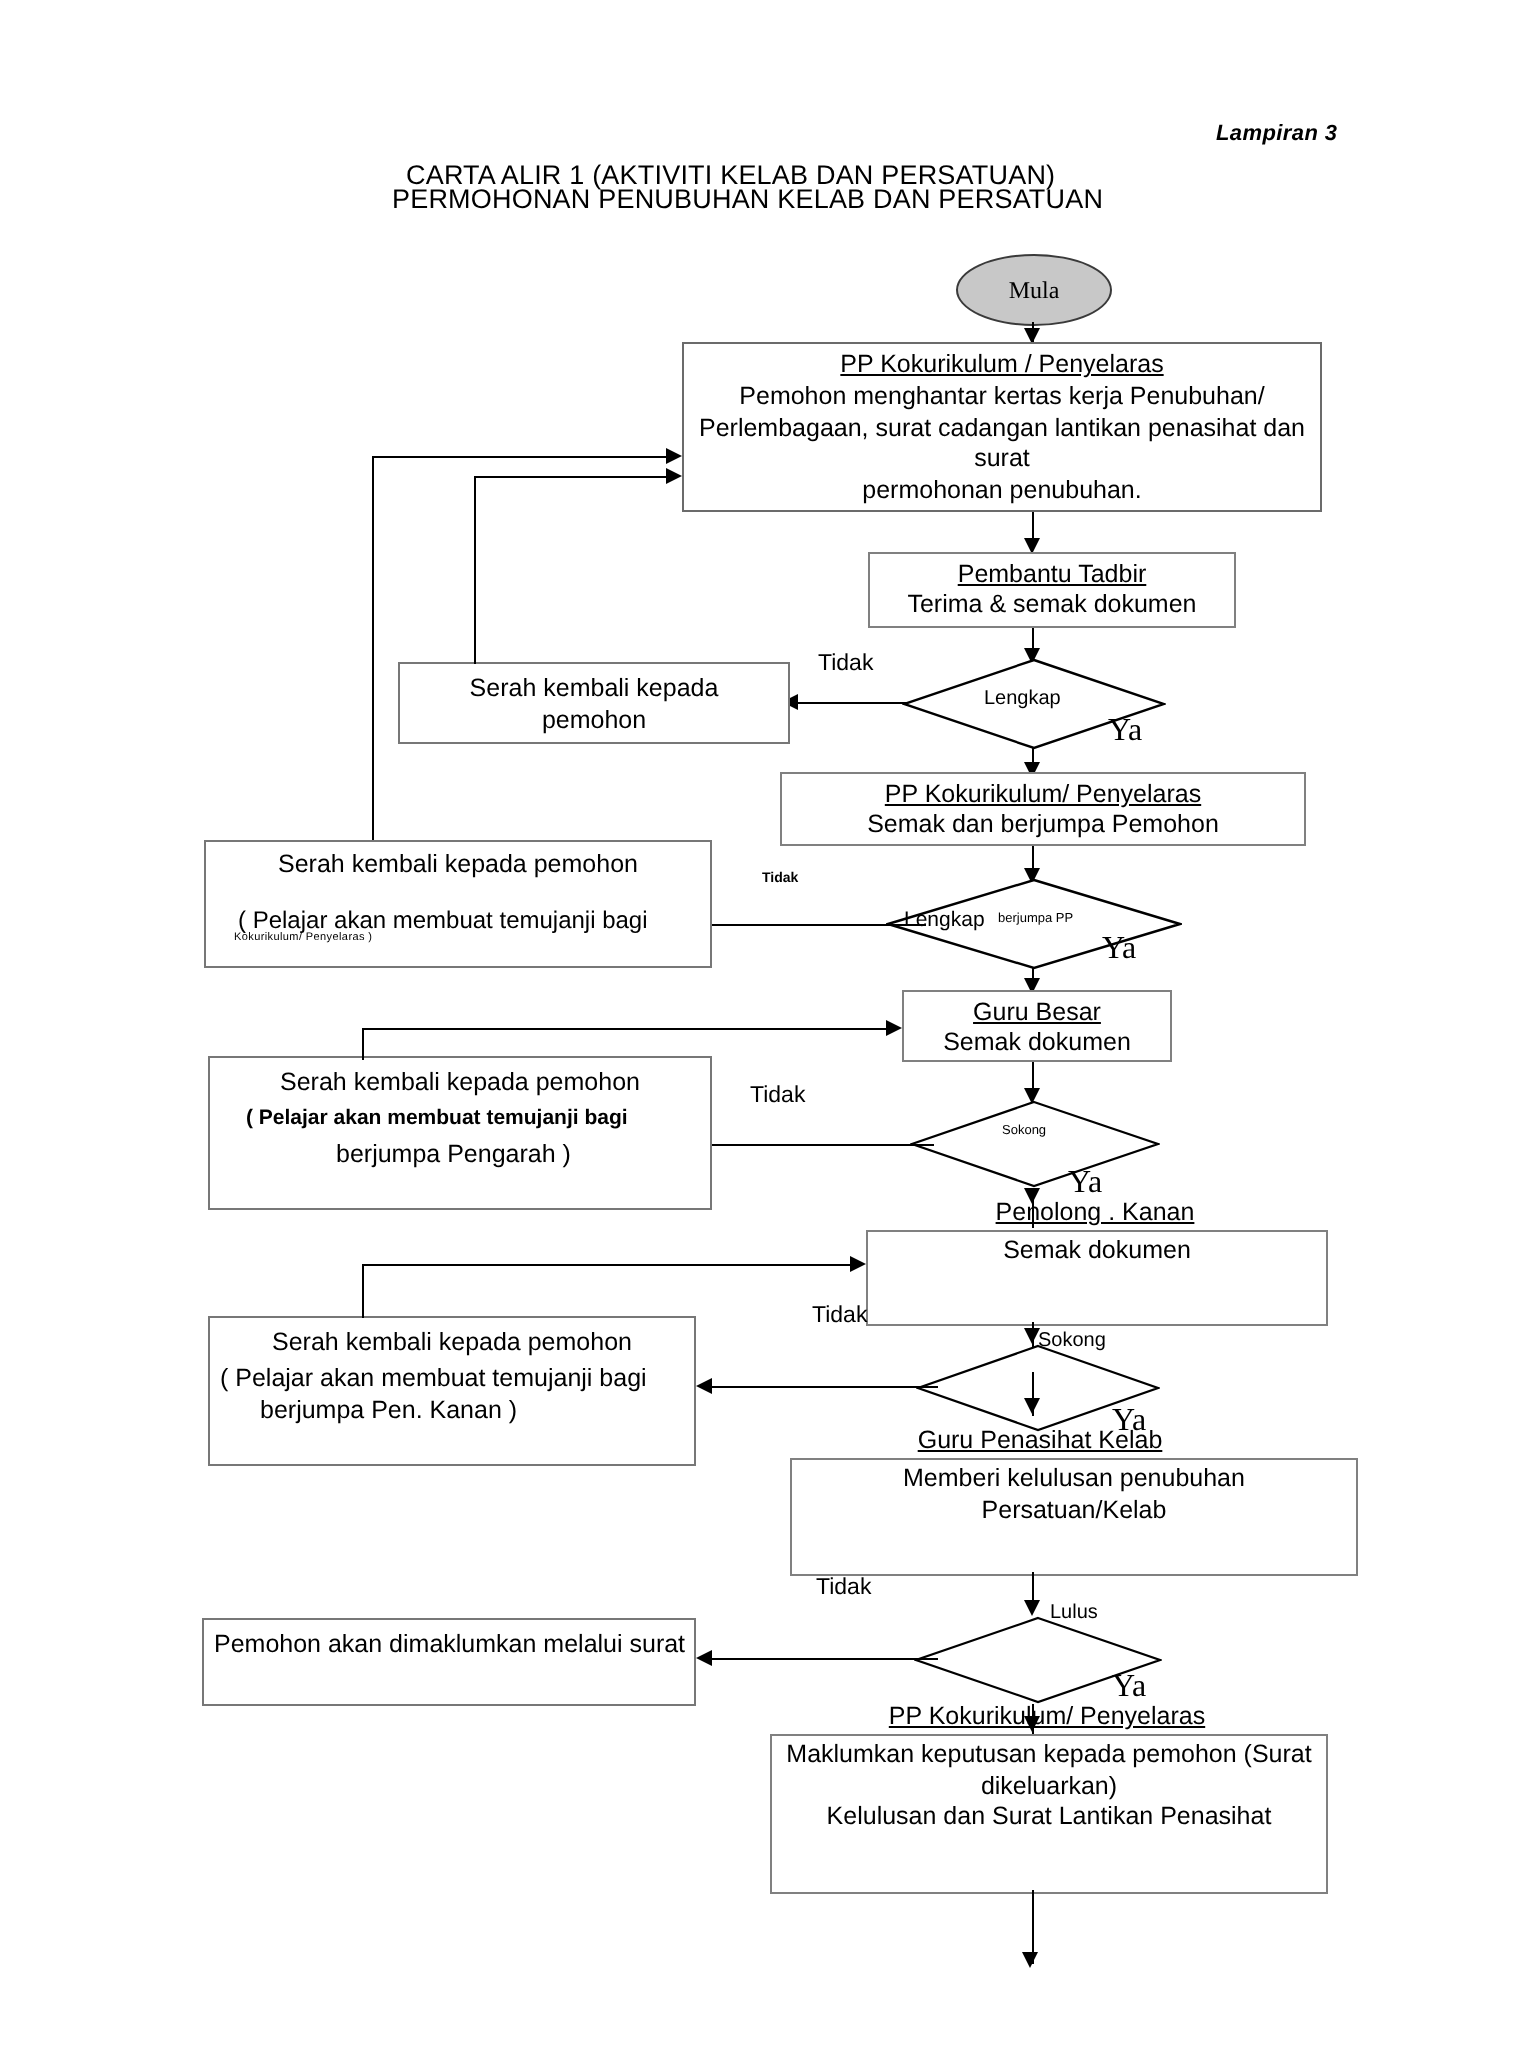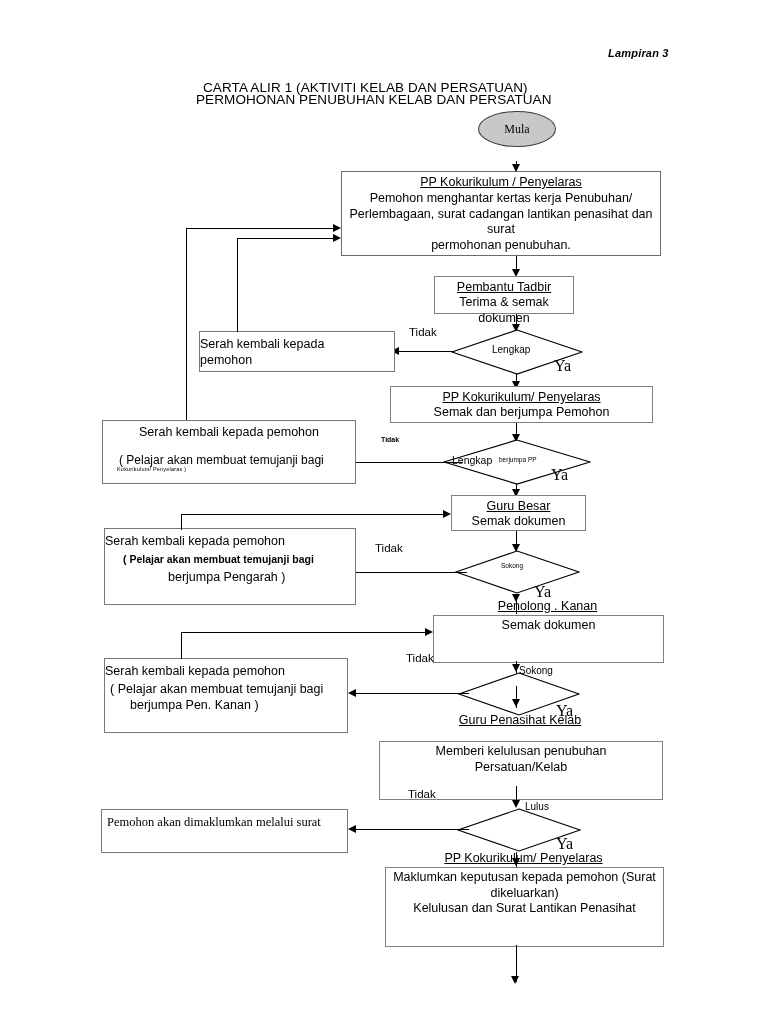--- a/index.html
+++ b/index.html
@@ -68,21 +68,21 @@
     line-height: 15.5px;
   }
   .body-txt.lead { padding-top: 1px; }
 
   
   .retbox {
     border: 1px solid #777777;
     background: #ffffff;
     font-size: 12.5px;
     line-height: 16px;
-    text-align: left;
+    text-align: center;
   }
   .retbox .l1 { display:block; }
   .retbox .l2 { display:block; }
   .tiny {
     font-size: 5.5px;
     line-height: 7px;
     letter-spacing: 0.2px;
   }
   .sm { font-size: 10.5px; line-height: 14px; }
 
@@ -144,47 +144,47 @@
   .edge-label.tiny-lbl {
     font-size: 7px;
     font-weight: bold;
   }
 </style>
 </head>
 <body>
 
 <div id="page">
 
-  <div class="abs lampiran" style="left:608px; top:47px;">Lampiran 3</div>
+  <div class="abs lampiran" style="left:608px; top:61px;">Lampiran 3</div>
 
   <div class="abs title-line" style="left:203px; top:80px;">CARTA ALIR 1 (AKTIVITI KELAB DAN PERSATUAN)</div>
   <div class="abs title-line" style="left:196px; top:92px;">PERMOHONAN PENUBUHAN KELAB DAN PERSATUAN</div>
 
-  <div class="abs oval" style="left:478px; top:111px; width:78px; height:36px;">
+  <div class="abs oval" style="left:478px; top:127px; width:78px; height:36px;">
     <span>Mula</span>
   </div>
 
   <div class="abs vline" style="left:516px; top:161px; height:11px;"></div>
   <div class="abs arrow-d" style="left:512px; top:164px;"></div>
 
   <div class="abs box dark" style="left:341px; top:171px; width:320px; height:85px;">
     <div class="box-inner">
       <div>
         <span class="hdr">PP Kokurikulum / Penyelaras</span>
       </div>
       <div class="body-txt lead">Pemohon menghantar kertas kerja Penubuhan/</div>
       <div class="body-txt">Perlembagaan, surat cadangan lantikan penasihat dan surat</div>
       <div class="body-txt">permohonan penubuhan.</div>
     </div>
   </div>
 
   <div class="abs vline" style="left:516px; top:256px; height:17px;"></div>
   <div class="abs arrow-d" style="left:512px; top:269px;"></div>
 
-  <div class="abs box" style="left:434px; top:276px; width:140px; height:38px;">
+  <div class="abs box" style="left:434px; top:276px; width:184px; height:38px;">
     <div class="box-inner">
       <div>
         <span class="hdr">Pembantu Tadbir</span>
       </div>
       <div class="body-txt">Terima &amp; semak dokumen</div>
     </div>
   </div>
 
   <div class="abs vline" style="left:516px; top:314px; height:14px;"></div>
   <div class="abs arrow-d" style="left:512px; top:324px;"></div>
@@ -322,21 +322,21 @@
   </div>
 
   <div class="abs vline thin" style="left:181px; top:632px; height:27px;"></div>
   <div class="abs hline thin" style="left:181px; top:632px; width:248px;"></div>
   <div class="abs arrow-r" style="left:425px; top:628px;"></div>
 
   <div class="abs" style="left:379px; top:729px; width:282px; height:47px;">
     <div class="hdr-float">
       <span>Guru Penasihat Kelab</span>
     </div>
-    <div class="box" style="position:absolute; left:0; top:0; width:282px; height:57px;margin-top:12px;">
+    <div class="box" style="position:absolute; left:16px; top:0; width:282px; height:57px;">
       <div class="body-txt" style="padding-top:2px;">Memberi kelulusan penubuhan</div>
       <div class="body-txt">Persatuan/Kelab</div>
     </div>
   </div>
 
   <div class="abs vline" style="left:516px; top:786px; height:20px;"></div>
   <div class="abs arrow-d" style="left:512px; top:800px;"></div>
 
   <div class="abs diamond" style="left:457px; top:808px;">
     <svg width="124" height="44" viewBox="0 0 124 44">
@@ -347,21 +347,21 @@
   <div class="edge-label serif" style="left:556px; top:835px;">Ya</div>
   <div class="edge-label" style="left:408px; top:788px;">Tidak</div>
 
   <div class="abs hline" style="left:353px; top:829px; width:116px;"></div>
   <div class="abs arrow-l" style="left:348px; top:825px;"></div>
 
   <div class="abs vline" style="left:516px; top:852px; height:15px;"></div>
   <div class="abs arrow-d" style="left:512px; top:858px;"></div>
 
   <div class="abs retbox" style="left:101px; top:809px; width:247px; height:44px; padding-top:3px; text-align:left;">
-    <span class="abs" style="left:5px; top:4px; font-size:12.5px;font-family:Liberation Serif, serif;">Pemohon akan dimaklumkan melalui surat</span>
+    <span class="abs" style="left:5px; top:4px; font-size:12.5px;">Pemohon akan dimaklumkan melalui surat</span>
   </div>
 
   <div class="abs" style="left:385px; top:867px; width:277px; height:78px;">
     <div class="hdr-float">
       <span>PP Kokurikulum/ Penyelaras</span>
     </div>
     <div class="box" style="position:absolute; left:0; top:0; width:277px; height:78px;">
       <div class="body-txt" style="padding-top:2px;">Maklumkan keputusan kepada pemohon (Surat</div>
       <div class="body-txt">dikeluarkan)</div>
       <div class="body-txt">Kelulusan dan Surat Lantikan Penasihat</div>

